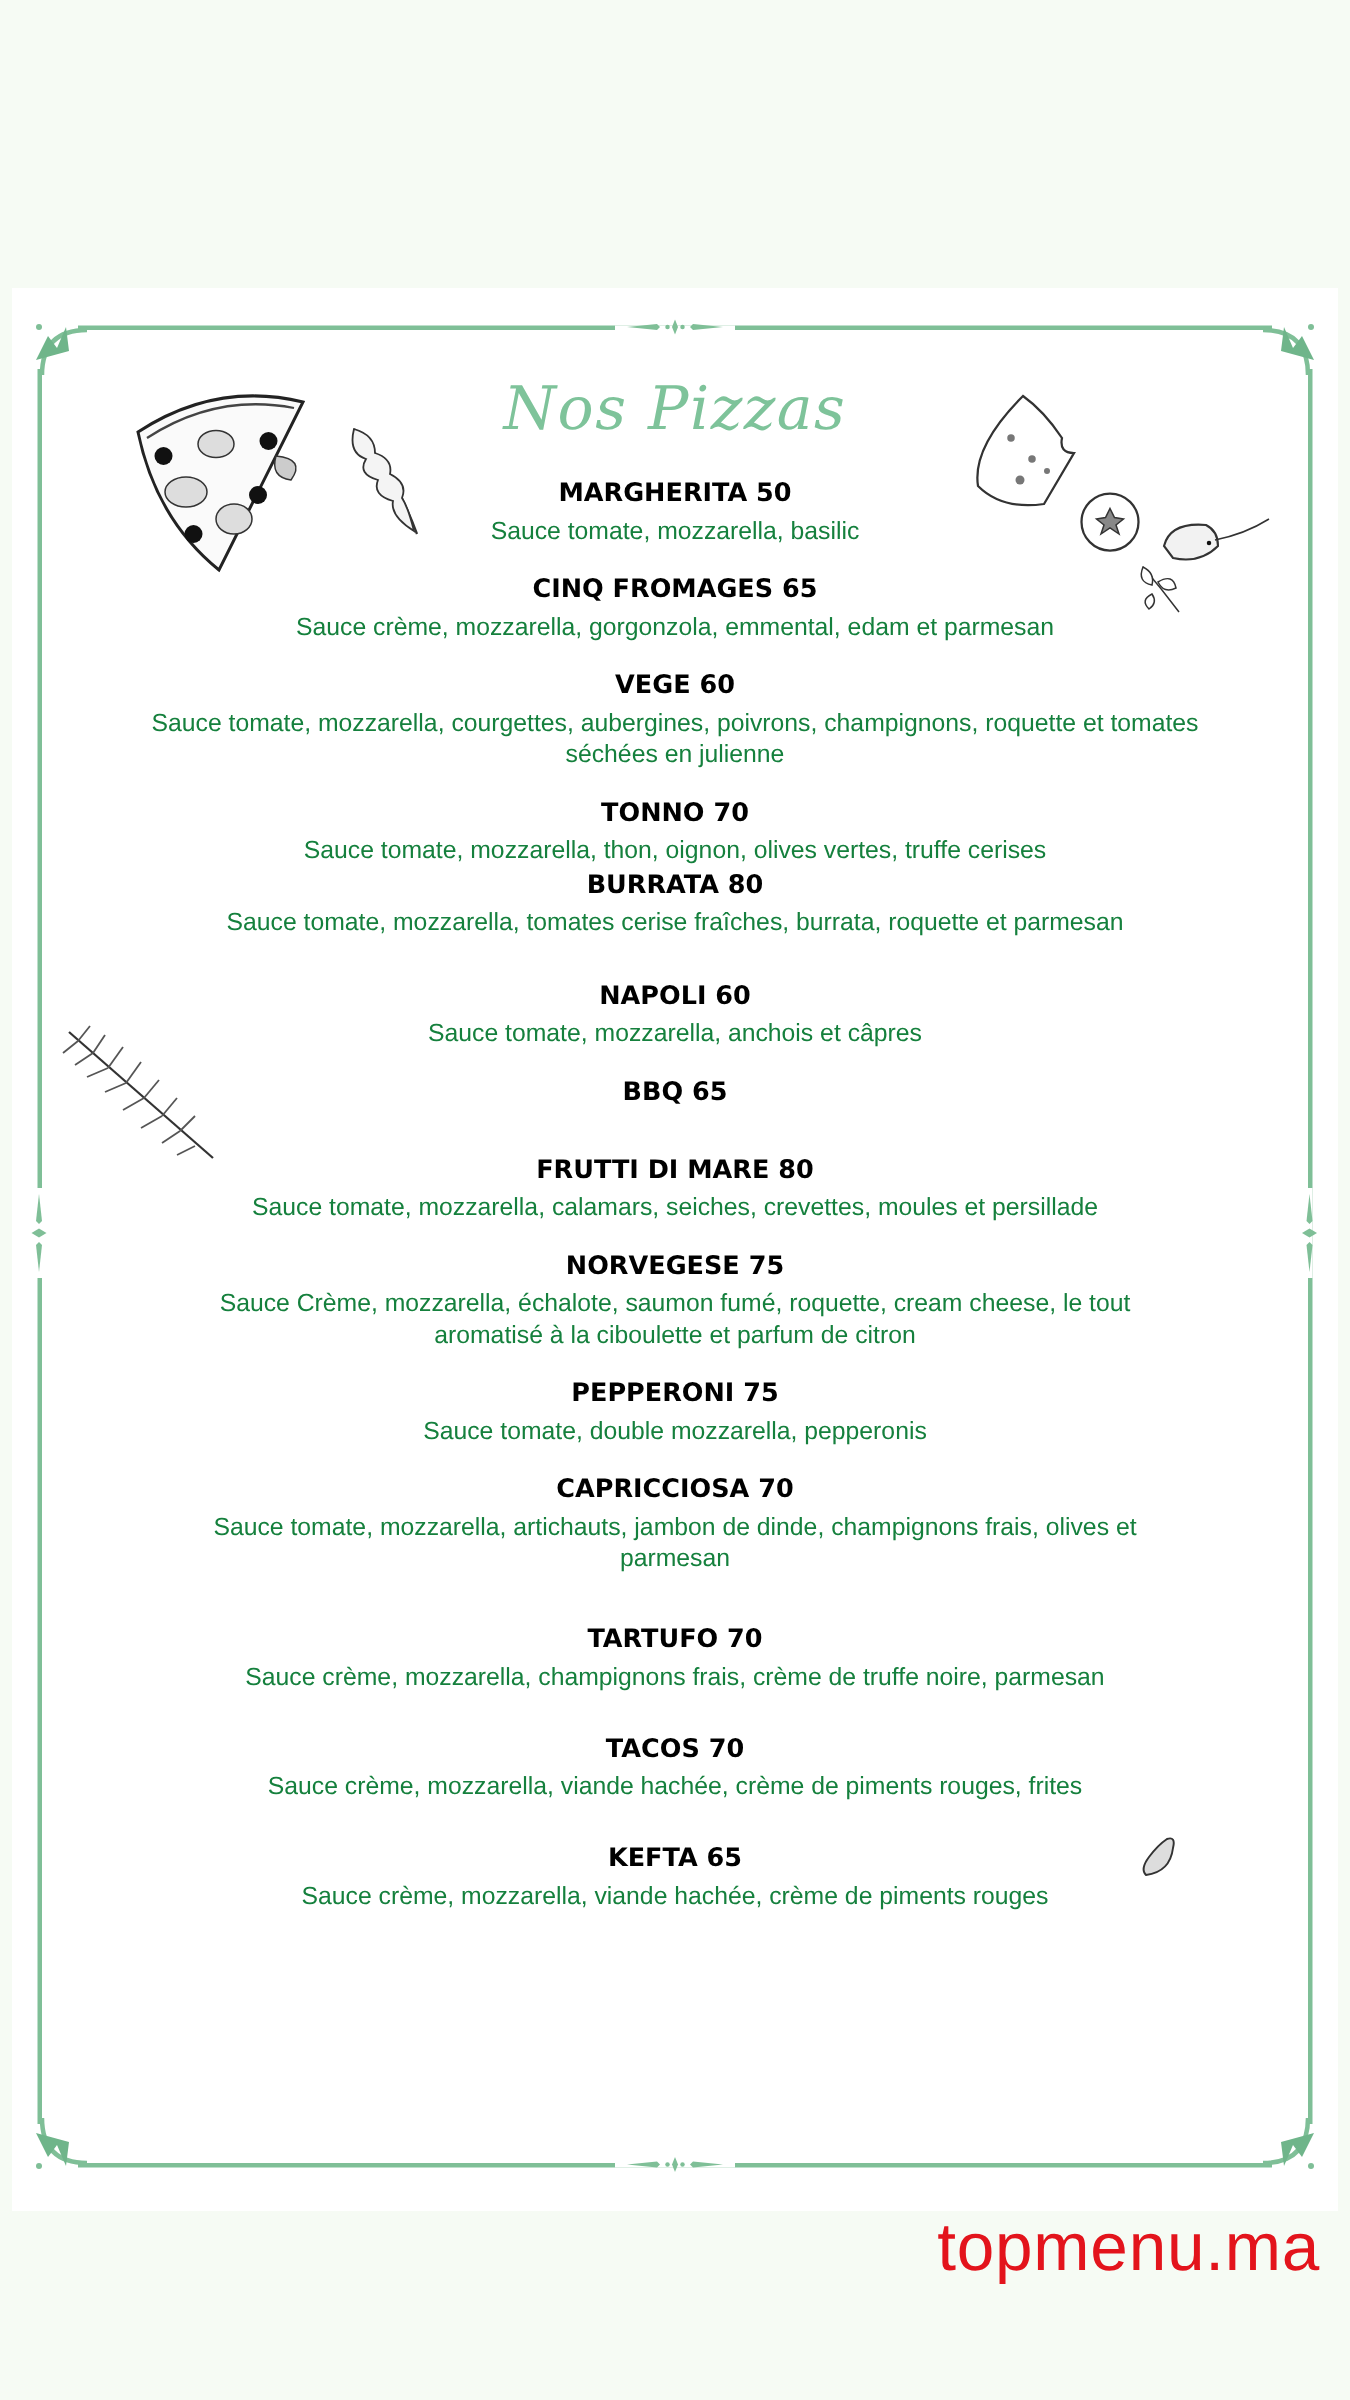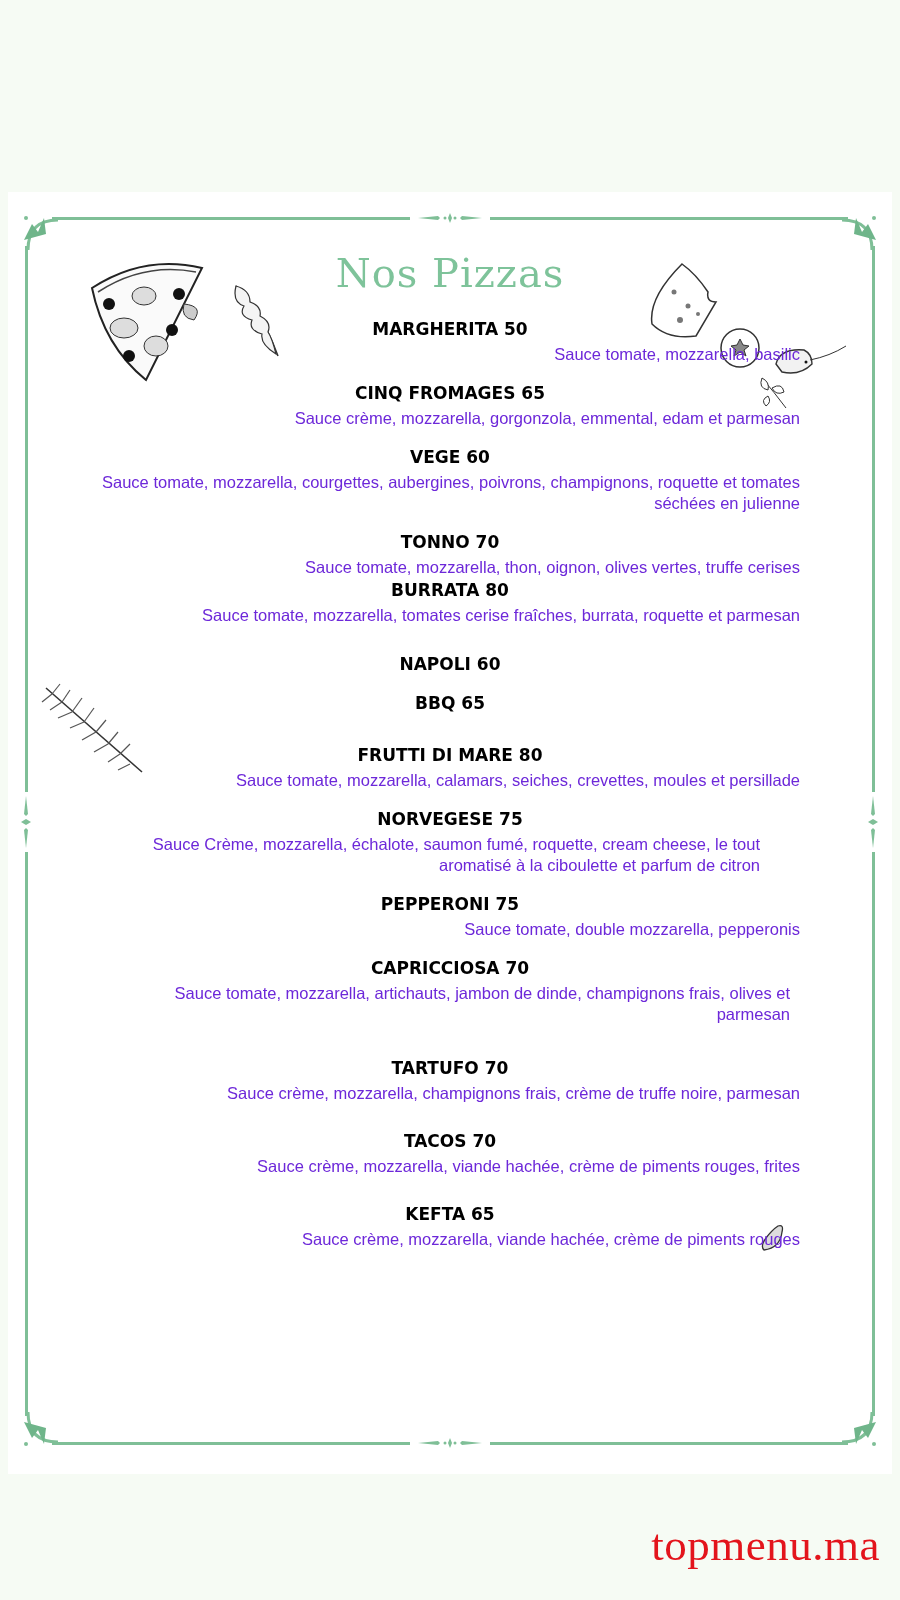--- a/index.html
+++ b/index.html
@@ -26,39 +26,39 @@
 
   .ornament-h { position:absolute; width:80px; height:12px; }
   .ornament-top { left:402px; top:20px; }
   .ornament-bottom { left:402px; top:1245px; }
   .ornament-v { position:absolute; width:12px; height:60px; }
   .ornament-left { left:12px; top:600px; }
   .ornament-right { left:859px; top:600px; }
 
   .title {
     position:absolute; left:0; width:884px; top:58px; text-align:center;
-    font-family:"DejaVu Serif", serif; 
+    font-family:"DejaVu Serif", serif; font-style:italic;
     font-size:40px; color:#7ec39a; letter-spacing:1px;
   }
 
   .items { position:absolute; left:0; top:126px; width:884px; }
   .item { text-align:center; margin:0 auto; width:700px; }
   .item-name {
     font-family:"DejaVu Sans", sans-serif; font-weight:bold;
     font-size:17px; color:#000000; line-height:22px;
   }
   .item-desc {
     font-family:"Liberation Sans", sans-serif;
-    font-size:16.5px; color:#6d28d9; line-height:21px; margin-top:4px;text-align:right;
+    font-size:16.5px; color:#15803d; line-height:21px; margin-top:4px;
   }
 
   .illus { position:absolute; }
   .watermark {
-    position:absolute; right:20px; top:1519px;
-    font-family:Liberation Serif, serif; font-size:45px;
+    position:absolute; right:20px; top:1472px;
+    font-family:Liberation Sans, sans-serif; font-size:45px;
     color:#e3141c; letter-spacing:0.5px;
   }
 </style>
 </head>
 <body>
 
 <div class="menu-card">
 
   <div class="frame-line frame-top"></div>
   <div class="frame-line frame-bottom"></div>
@@ -195,20 +195,21 @@
     <div class="item" style="margin-top:17px">
       <div class="item-name">TONNO 70</div>
       <div class="item-desc">Sauce tomate, mozzarella, thon, oignon, olives vertes, truffe cerises</div>
     </div>
     <div class="item" style="margin-top:1px">
       <div class="item-name">BURRATA 80</div>
       <div class="item-desc">Sauce tomate, mozzarella, tomates cerise fraîches, burrata, roquette et parmesan</div>
     </div>
     <div class="item" style="margin-top:27px">
       <div class="item-name">NAPOLI 60</div>
+      <div class="item-desc">Sauce tomate, mozzarella, anchois et câpres</div>
     </div>
     <div class="item" style="margin-top:17px">
       <div class="item-name">BBQ 65</div>
     </div>
     <div class="item" style="margin-top:30px">
       <div class="item-name">FRUTTI DI MARE 80</div>
       <div class="item-desc">Sauce tomate, mozzarella, calamars, seiches, crevettes, moules et persillade</div>
     </div>
     <div class="item" style="margin-top:17px;width:620px">
       <div class="item-name">NORVEGESE 75</div>

